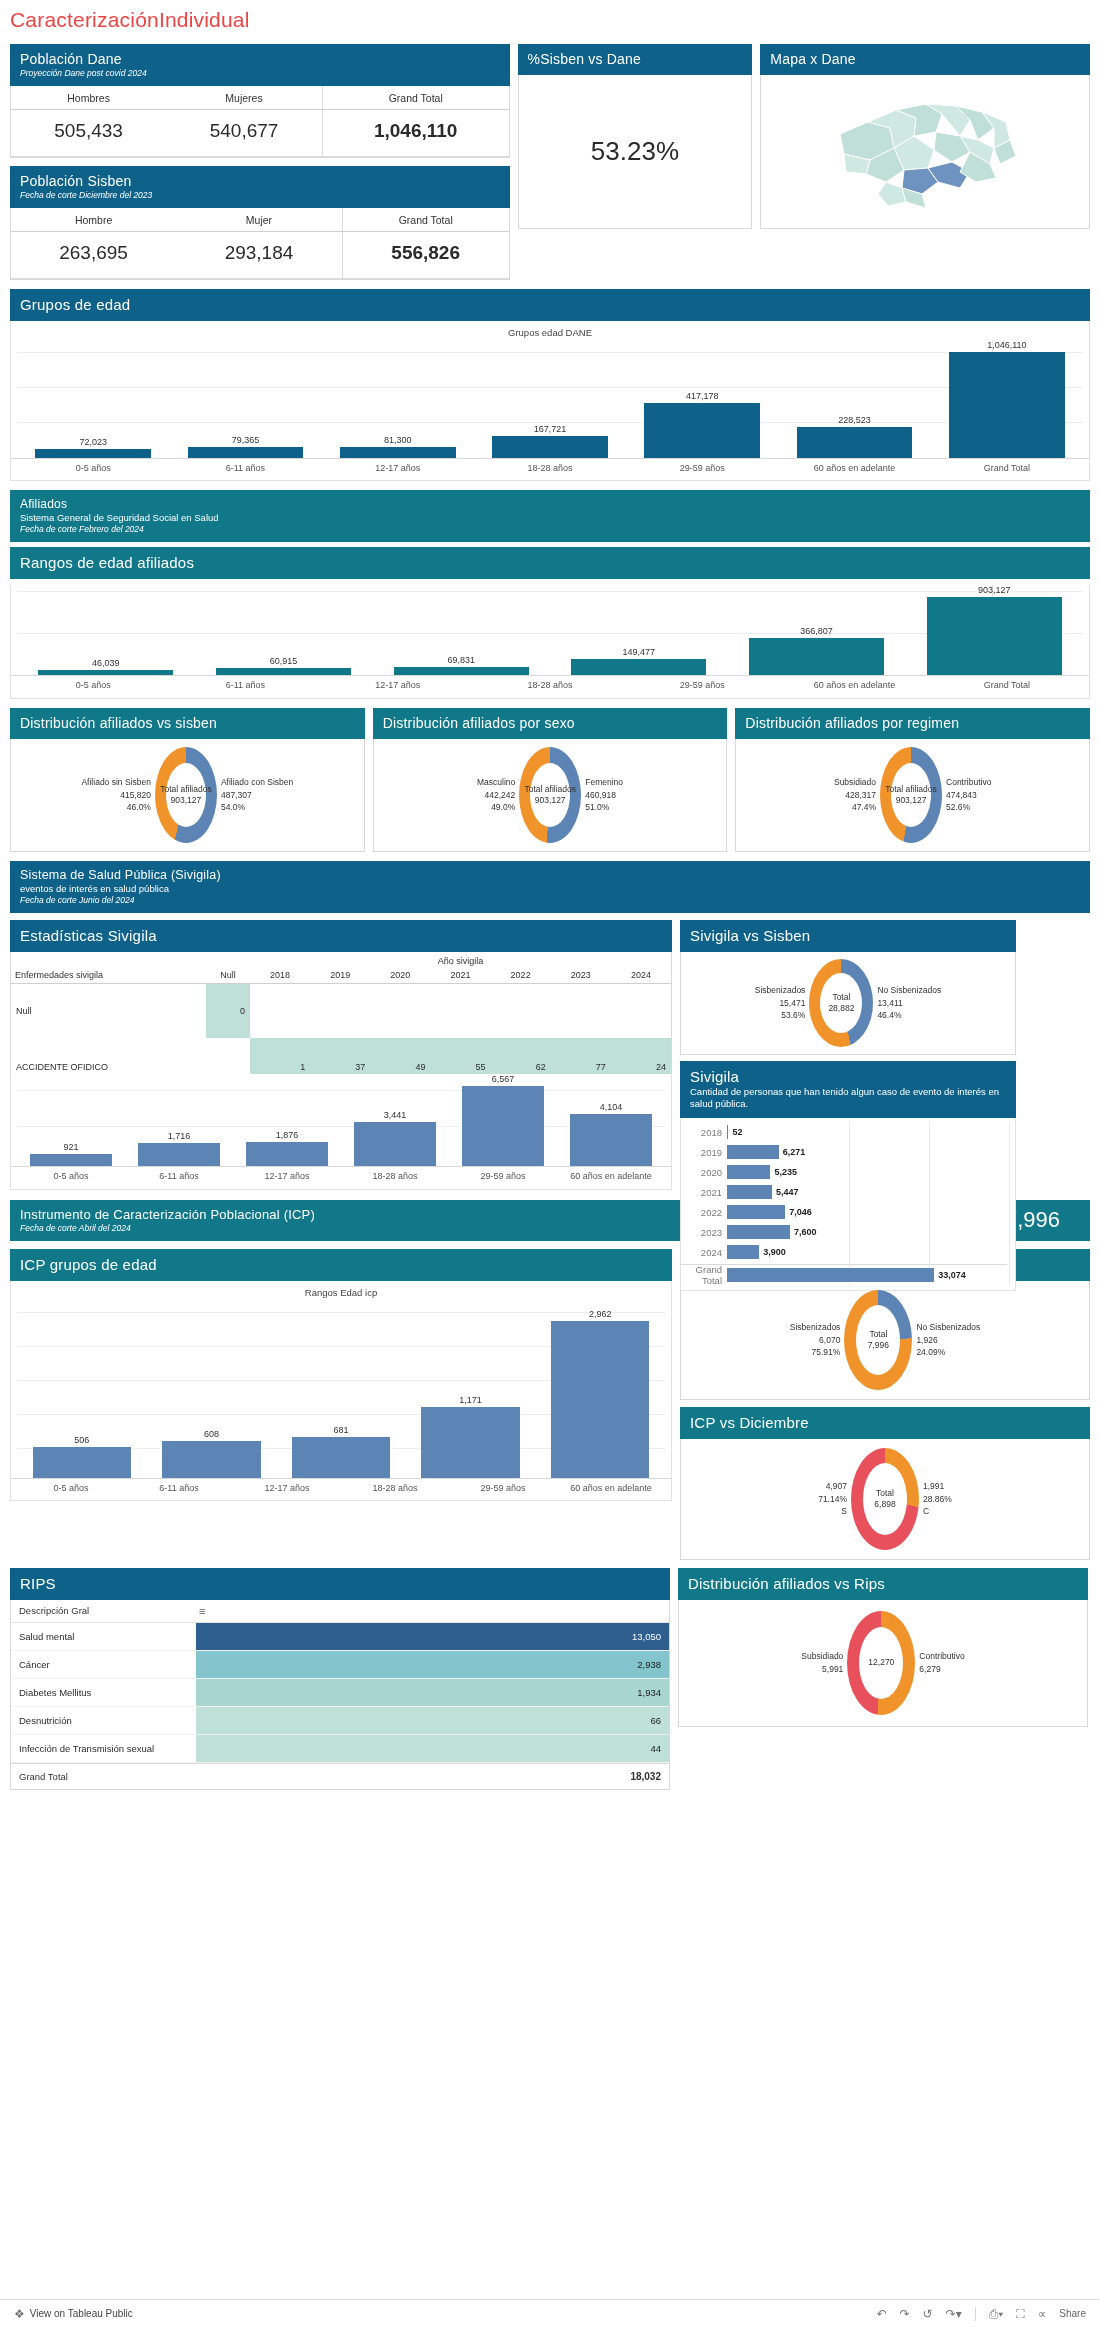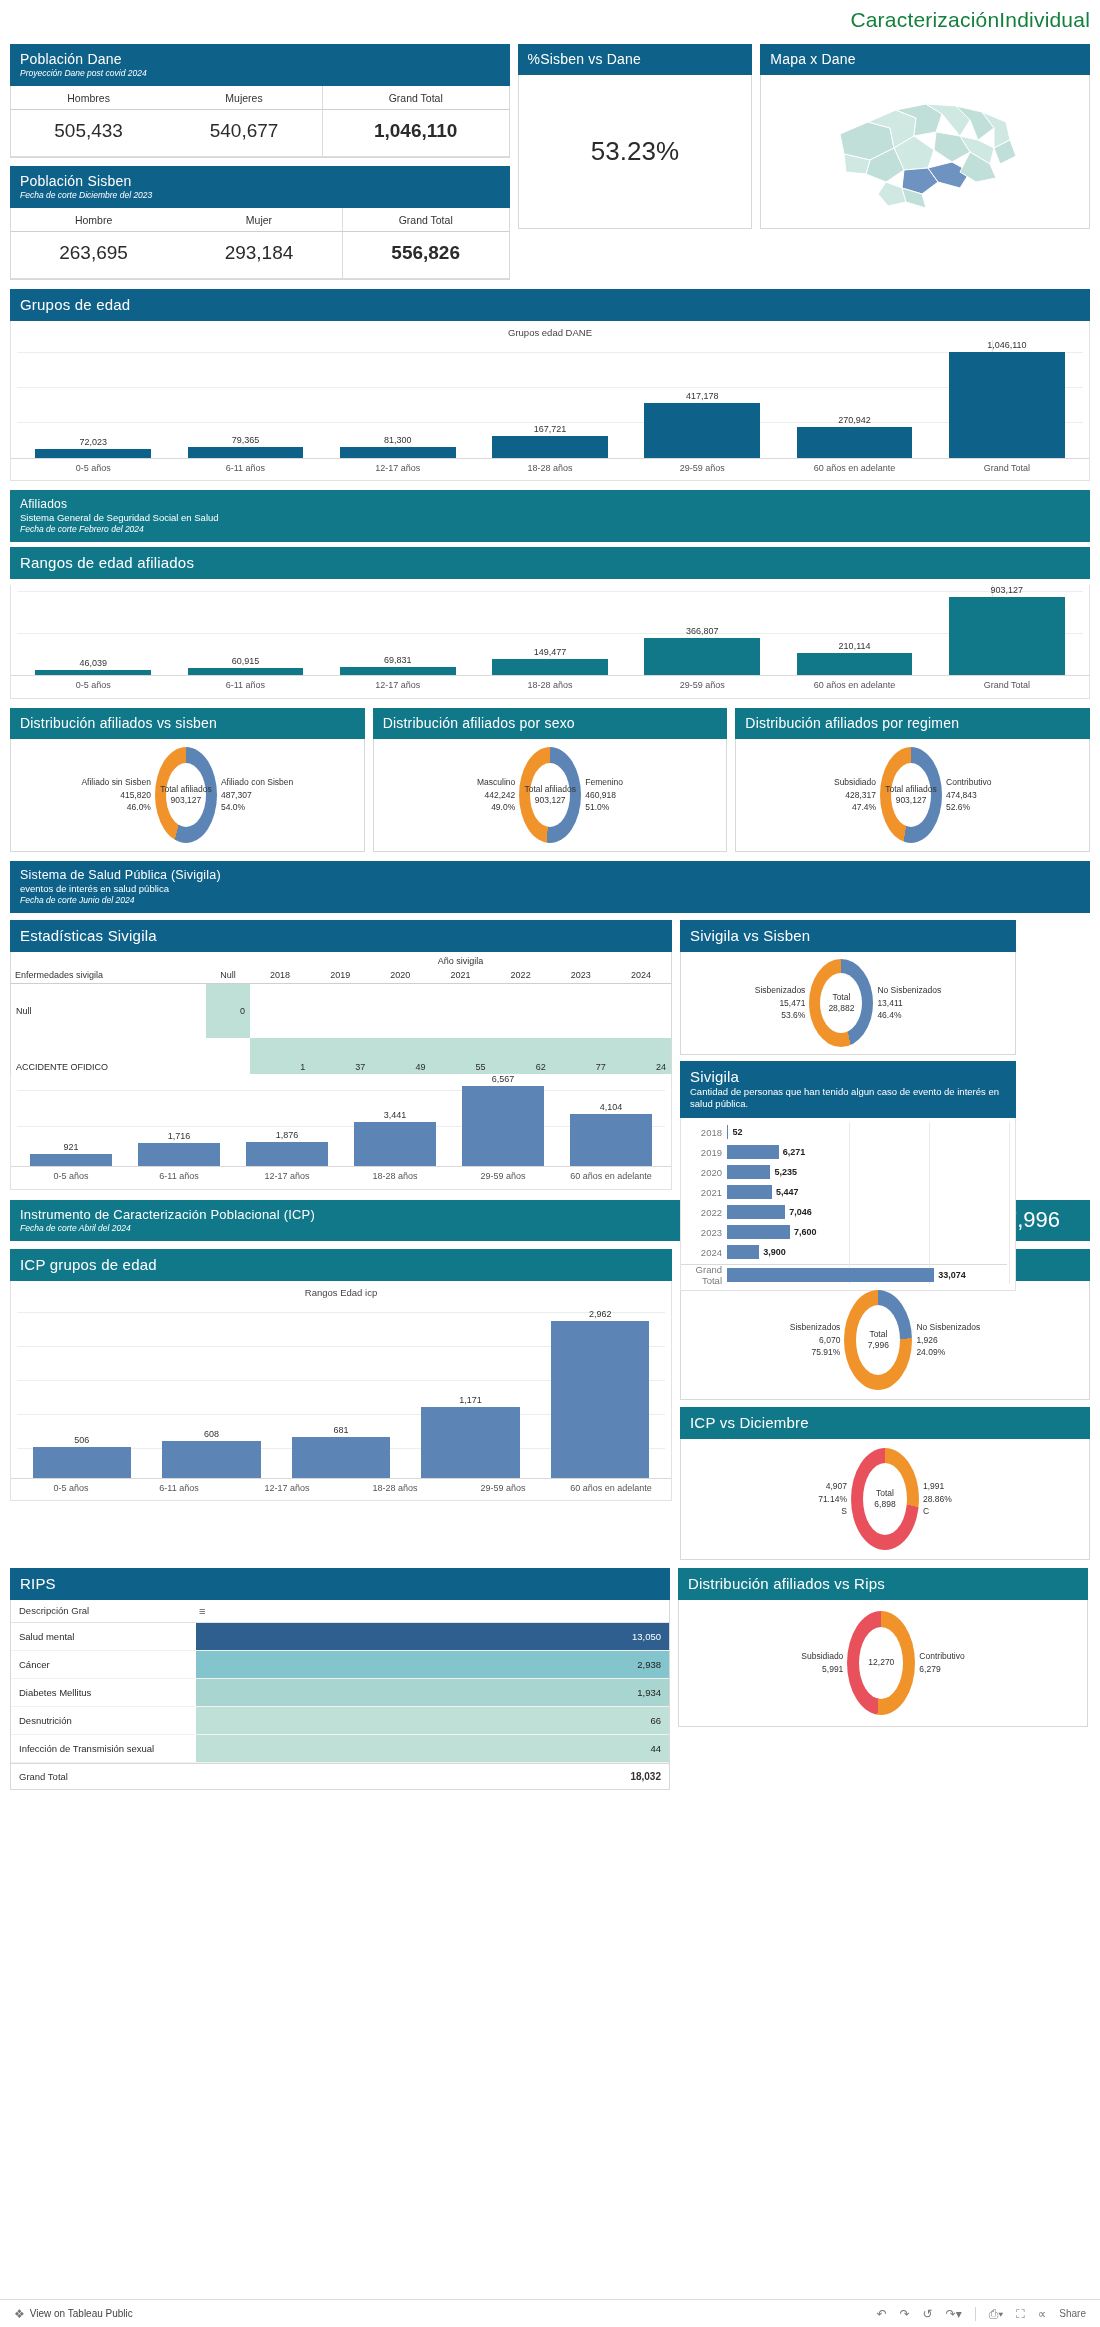--- a/index.html
+++ b/index.html
@@ -7,21 +7,21 @@
     width: 1100px; height: 2327px;
     background: #ffffff;
     font-family: "Liberation Sans", sans-serif;
     font-size: 11px; color: #333333;
     position: relative; overflow: hidden;
   }
   .page { width: 1100px; padding: 0 10px; position: relative; }
 
   
   .dash-title {
-    text-align: right; font-size: 21px; color: #15803d;
+    text-align: left; font-size: 21px; color: #ef4444;
     font-weight: 400; padding: 8px 0 12px 0; letter-spacing: .2px;
   }
 
   
   .hdr {
     background: #0e6189; color: #ffffff;
     padding: 7px 10px 8px 10px;
   }
   .hdr.teal { background: #11788a; }
   .hdr .t1 { font-size: 14px; font-weight: 400; letter-spacing: .2px; }
@@ -255,21 +255,21 @@
           </div>
         <div class="bar-col">
             <span class="bar-val">167,721</span>
             <div class="bar" style="height:19%"></div>
           </div>
         <div class="bar-col">
             <span class="bar-val">417,178</span>
             <div class="bar" style="height:47%"></div>
           </div>
         <div class="bar-col">
-            <span class="bar-val">270,942</span>
+            <span class="bar-val">228,523</span>
             <div class="bar" style="height:26%"></div>
           </div>
         <div class="bar-col">
             <span class="bar-val">1,046,110</span>
             <div class="bar" style="height:94%"></div>
           </div>
       </div>
       <div class="axis">
         <div>0-5 años</div>
         <div>6-11 años</div>
@@ -308,24 +308,20 @@
             <span class="bar-val">69,831</span>
             <div class="bar teal" style="height:9%"></div>
           </div>
         <div class="bar-col">
             <span class="bar-val">149,477</span>
             <div class="bar teal" style="height:18%"></div>
           </div>
         <div class="bar-col">
             <span class="bar-val">366,807</span>
             <div class="bar teal" style="height:42%"></div>
-          </div>
-        <div class="bar-col">
-            <span class="bar-val">210,114</span>
-            <div class="bar teal" style="height:25%"></div>
           </div>
         <div class="bar-col">
             <span class="bar-val">903,127</span>
             <div class="bar teal" style="height:88%"></div>
           </div>
       </div>
       <div class="axis">
         <div>0-5 años</div>
         <div>6-11 años</div>
         <div>12-17 años</div>

